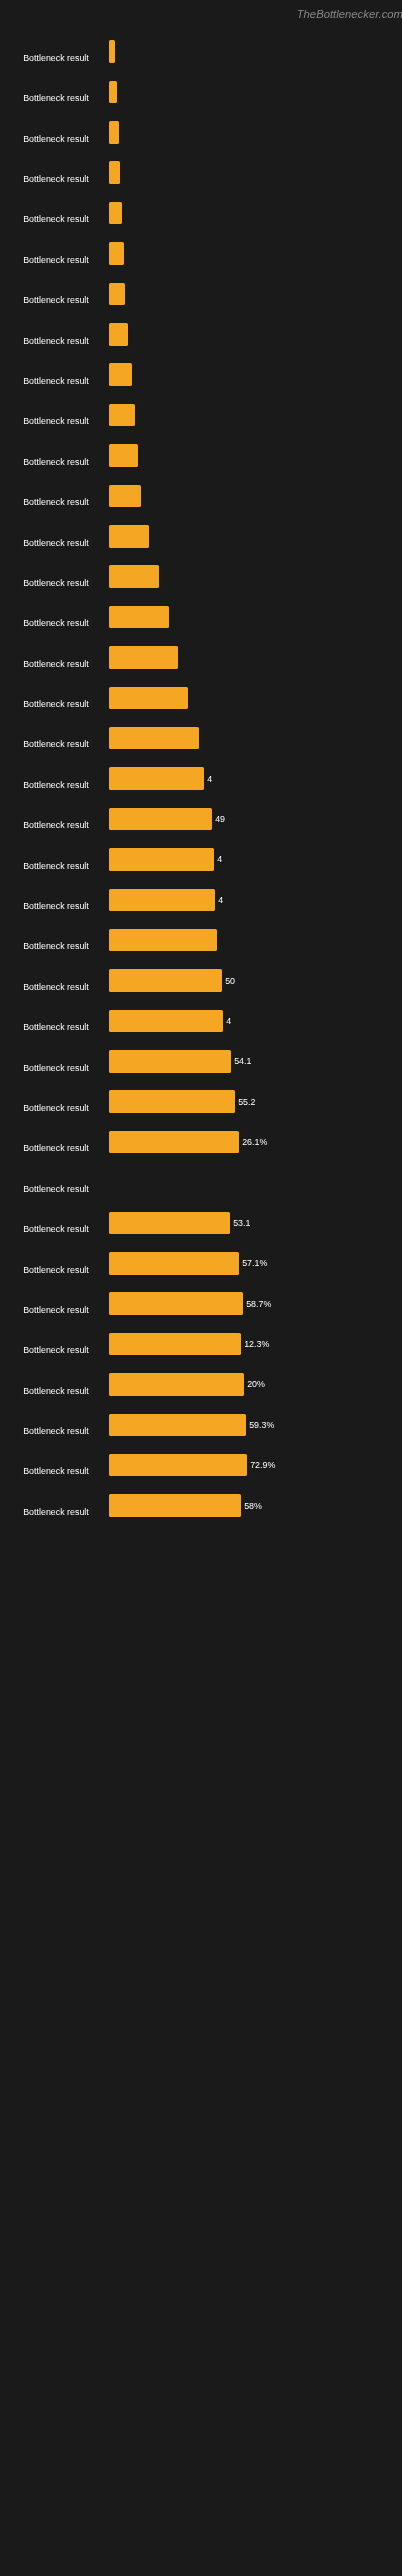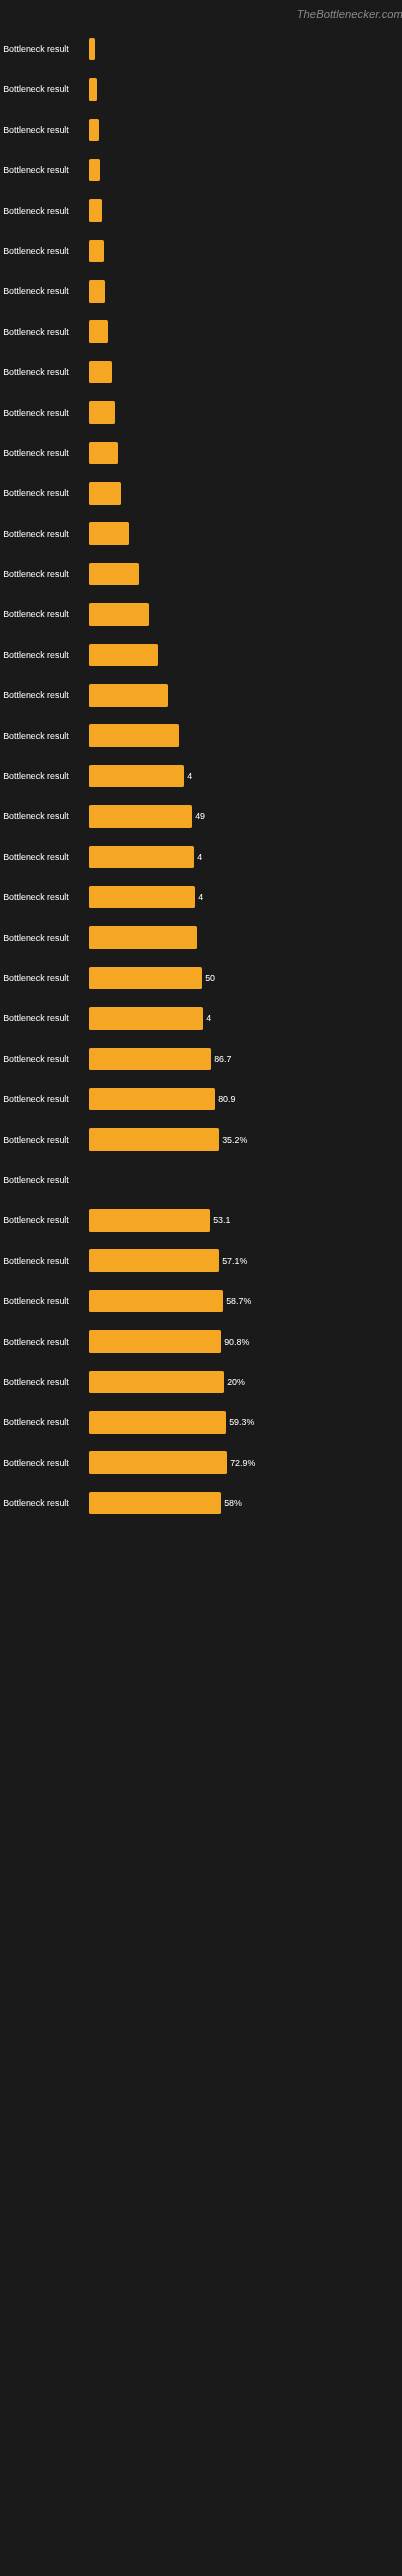--- a/index.html
+++ b/index.html
@@ -11,24 +11,25 @@
     }
     .site-header {
       text-align: right;
       padding: 8px 0 12px 0;
       color: #888;
       font-size: 11.3px;
       font-style: italic;
     }
     .bar-container {
       display: flex;
-      align-items: center;
+      align-items: flex-end;
       margin-bottom: 1.6px;
       padding: 3.2px 0;
       height: 34px;
+      margin-left: 20px;
     }
     .bar-label {
       color: #fff;
       font-size: 8.9px;
       white-space: nowrap;
       min-width: 89px;
       padding-left: 3.2px;
     }
     .bar-wrapper {
       display: flex;
@@ -256,37 +257,37 @@
       <div class="bar-wrapper">
         <div class="bar" style="width: 114px;"></div>
         <span class="bar-value">4</span>
       </div>
     </div>
     <div class="row-divider"></div>
     <div class="bar-container">
       <span class="bar-label">Bottleneck result</span>
       <div class="bar-wrapper">
         <div class="bar" style="width: 122px;"></div>
-        <span class="bar-value">86.7</span>
+        <span class="bar-value">54.1</span>
       </div>
     </div>
     <div class="row-divider"></div>
     <div class="bar-container">
       <span class="bar-label">Bottleneck result</span>
       <div class="bar-wrapper">
         <div class="bar" style="width: 126px;"></div>
-        <span class="bar-value">80.9</span>
+        <span class="bar-value">55.2</span>
       </div>
     </div>
     <div class="row-divider"></div>
     <div class="bar-container">
       <span class="bar-label">Bottleneck result</span>
       <div class="bar-wrapper">
         <div class="bar" style="width: 130px;"></div>
-        <span class="bar-value">35.2%</span>
+        <span class="bar-value">26.1%</span>
       </div>
     </div>
     <div class="row-divider"></div>
     <div class="bar-container">
       <span class="bar-label">Bottleneck result</span>
     </div>
     <div class="row-divider"></div>
     <div class="bar-container">
       <span class="bar-label">Bottleneck result</span>
       <div class="bar-wrapper">
@@ -308,21 +309,21 @@
       <div class="bar-wrapper">
         <div class="bar" style="width: 134px;"></div>
         <span class="bar-value">58.7%</span>
       </div>
     </div>
     <div class="row-divider"></div>
     <div class="bar-container">
       <span class="bar-label">Bottleneck result</span>
       <div class="bar-wrapper">
         <div class="bar" style="width: 132px;"></div>
-        <span class="bar-value">90.8%</span>
+        <span class="bar-value">12.3%</span>
       </div>
     </div>
     <div class="row-divider"></div>
     <div class="bar-container">
       <span class="bar-label">Bottleneck result</span>
       <div class="bar-wrapper">
         <div class="bar" style="width: 135px;"></div>
         <span class="bar-value">20%</span>
       </div>
     </div>

